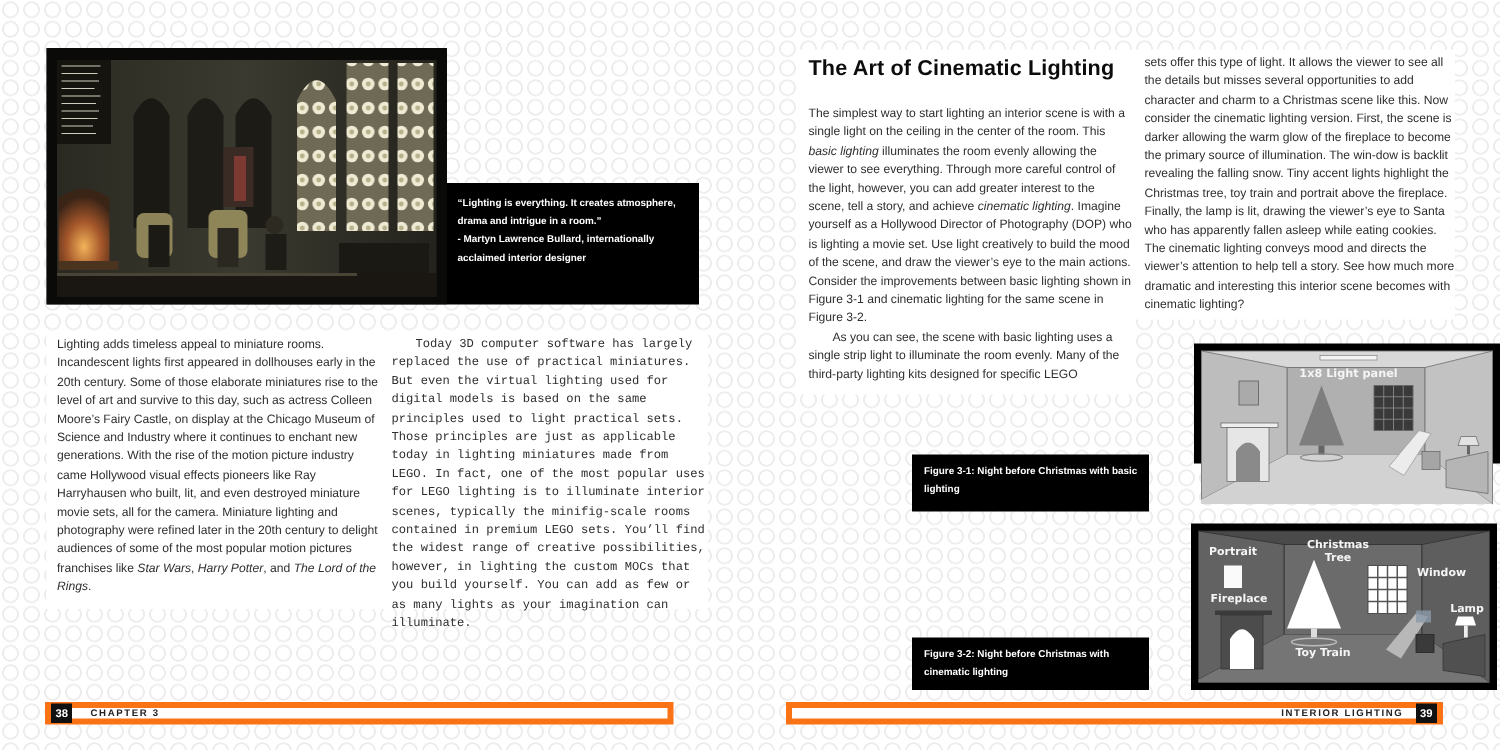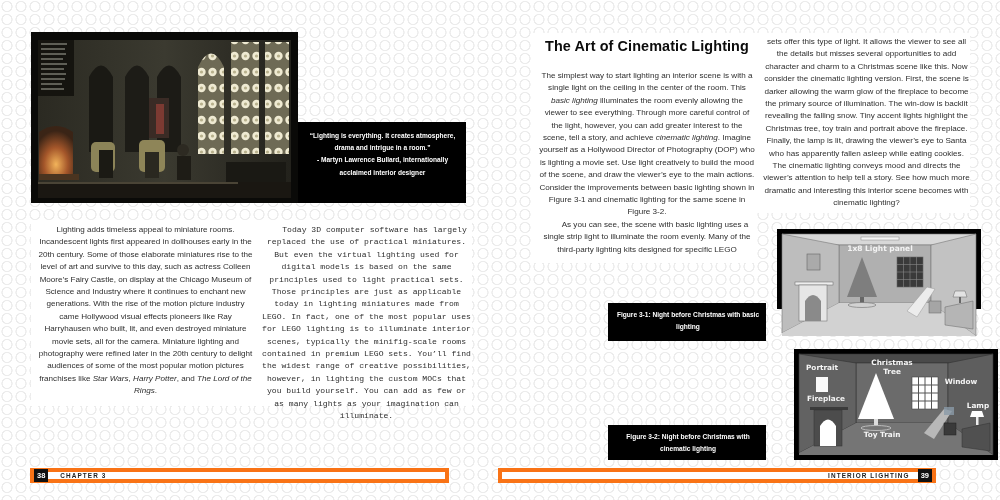--- a/index.html
+++ b/index.html
@@ -6,21 +6,21 @@
   html, body { width: 1000px; height: 500px; overflow: hidden; }
   body {
     position: relative;
     background-color: #ffffff;
     background-image:
       radial-gradient(circle at 50% 50%, transparent 4.2px, #ececec 4.6px, #ececec 5.4px, transparent 5.8px);
     background-size: 14px 13px;
     font-family: "Liberation Sans", sans-serif;
     color: #2a2a2a;
   }
-  .abs { position: absolute; text-align: center; }
+  .abs { position: absolute; }
 
   
   .photo-frame {
     left: 31px; top: 32px; width: 267px; height: 171px;
     background: #060606;
   }
   .photo-frame svg { display: block; }
   .quote-box {
     left: 298px; top: 122px; width: 168px; height: 81px;
     background: #000;
@@ -44,21 +44,21 @@
   .left-col2 { left: 253px; top: 221px; width: 219px; height: 185px; padding-left: 8px; padding-top: 3px; font-family: Liberation Mono, monospace; }
 
   
   .footer {
     top: 468px; height: 15px;
     border: 4px solid #f97316;
     background: #fff;
     display: flex; align-items: center;
   }
   .footer-left { left: 30px; width: 419px; }
-  .footer-right { left: 498px; width: 438px; justify-content: flex-end; }
+  .footer-right { left: 524px; width: 438px; justify-content: flex-end; }
   .page-num {
     background: #111; color: #fff;
     font-size: 7.5px; font-weight: bold;
     height: 13px; line-height: 13px;
     padding: 0 3px;
   }
   .running-head {
     font-size: 6.4px; font-weight: bold;
     letter-spacing: 1.1px;
     color: #222;
@@ -78,21 +78,21 @@
 
   .fig-caption {
     background: #000; color: #fff;
     font-weight: bold; font-size: 6.6px; line-height: 12.4px;
     padding: 6px 6px 0 8px;
   }
   .cap1 { left: 608px; top: 303px; width: 158px; height: 38px; }
   .cap2 { left: 608px; top: 425px; width: 158px; height: 35px; }
 
   .fig-frame { background: #000; }
-  .fig1 { left: 777px; top: 229px; width: 204px; height: 80px; }
+  .fig1 { left: 796px; top: 229px; width: 204px; height: 80px; }
   .fig2 { left: 794px; top: 349px; width: 204px; height: 111px; }
   .fig-frame svg { display: block; }
 
   em { font-style: italic; }
 </style>
 </head>
 <body>
 
 <div class="abs photo-frame">
   <svg width="267" height="171" viewBox="0 0 267 171">

